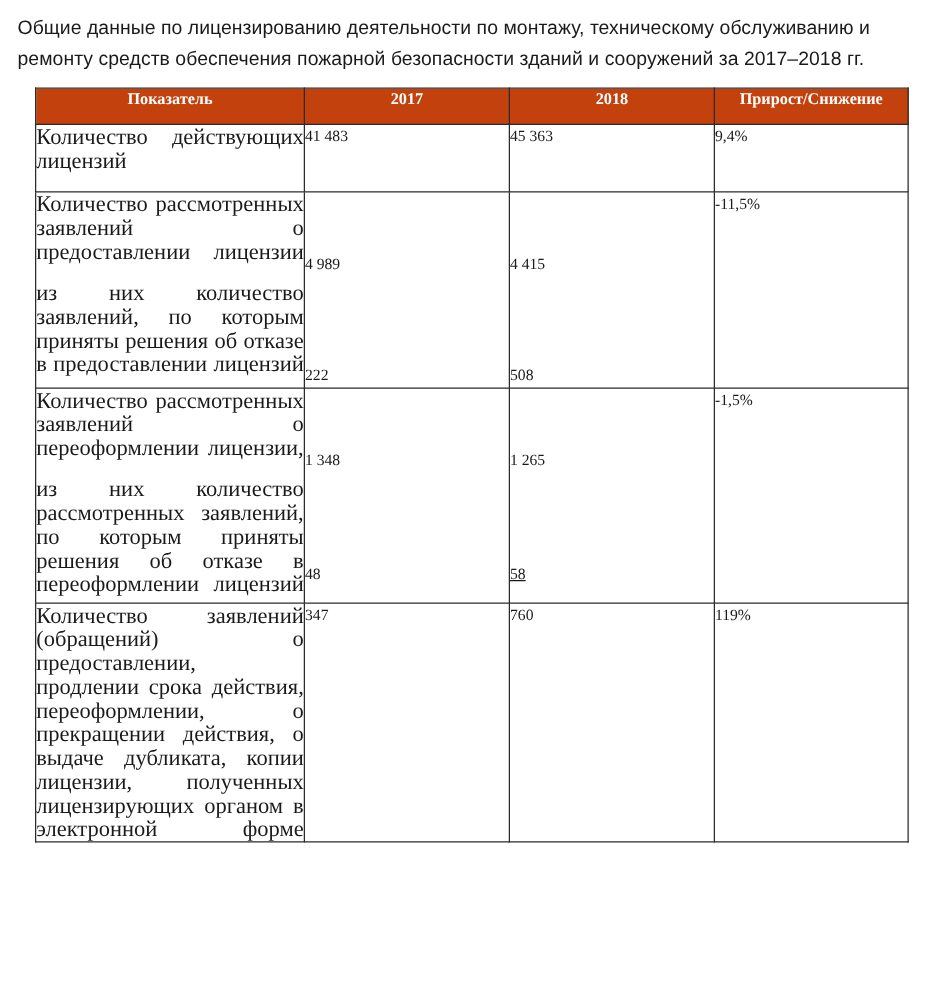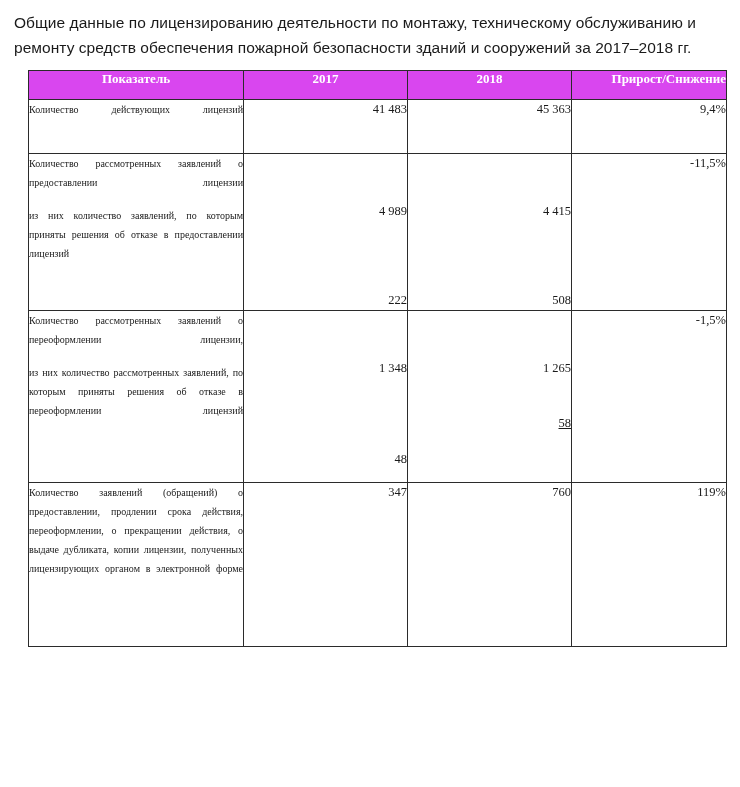--- a/index.html
+++ b/index.html
@@ -35,52 +35,52 @@
     margin-left: 14px;
     table-layout: fixed;
   }
   table.data-table th,
   table.data-table td {
     border: 1px solid #2b2b2b;
     vertical-align: top;
     padding: 0;
   }
   thead th {
-    background: #d946ef;
+    background: #c2410c;
     color: #ffffff;
     font-family: "Liberation Serif", serif;
     font-weight: bold;
     font-size: 13px;
     text-align: center;
     height: 28px;
     padding: 5px 2px;
     border: 1px solid #15659c;
   }
   .col-ind { width: 214px; }
   .col-y1 { width: 163px; }
   .col-y2 { width: 163px; }
-  .col-d  { width: 154px; text-align: right; }
+  .col-d  { width: 154px; }
 
   td.indicator {
     font-family: "Liberation Serif", serif;
-    font-size: 10px;
+    font-size: 18px;
     line-height: 19px;
     text-align: justify;
     text-align-last: justify;
     padding: 8px 9px 9px 9px;
     color: #1a1a1a;
   }
   td.indicator .sub {
     display: block;
     margin-top: 14px;
   }
   td.num {
     font-family: "Liberation Serif", serif;
     font-size: 12.5px;
-    text-align: right;
+    text-align: left;
     padding-top: 9px;
     color: #1a1a1a;
     line-height: 19px;
   }
   td.num .second {
     display: block;
   }
   
   td.num.split .first { display: block; margin-top: 48px; }
   td.num.split .second { display: block; }
@@ -140,21 +140,21 @@
         <td class="indicator">
           <span>Количество рассмотренных заявлений о переоформлении лицензии,</span>
           <span class="sub">из них количество рассмотренных заявлений, по которым приняты решения об отказе в переоформлении лицензий</span>
         </td>
         <td class="num split">
           <span class="first">1 348</span>
           <span class="second" style="margin-top:72px;">48</span>
         </td>
         <td class="num split">
           <span class="first">1 265</span>
-          <span class="second" style="margin-top:36px;text-decoration:underline;">58</span>
+          <span class="second" style="margin-top:72px;text-decoration:underline;">58</span>
         </td>
         <td class="num">
           <span>-1,5%</span>
         </td>
       </tr>
 
       <tr style="height:164px;">
         <td class="indicator">
           <span>Количество заявлений (обращений) о предоставлении, продлении срока действия, переоформлении, о прекращении действия, о выдаче дубликата, копии лицензии, полученных лицензирующих органом в электронной форме</span>
         </td>

